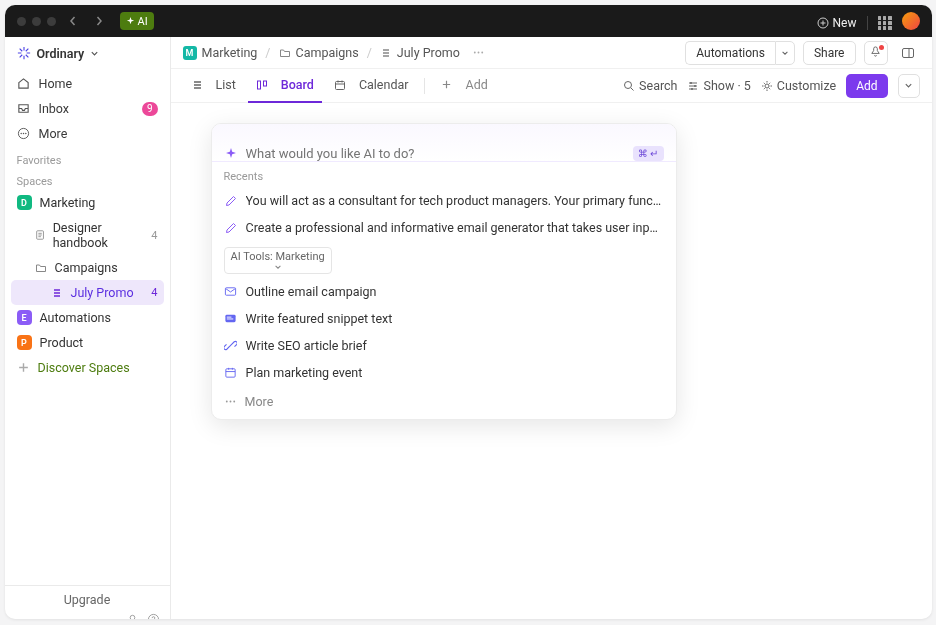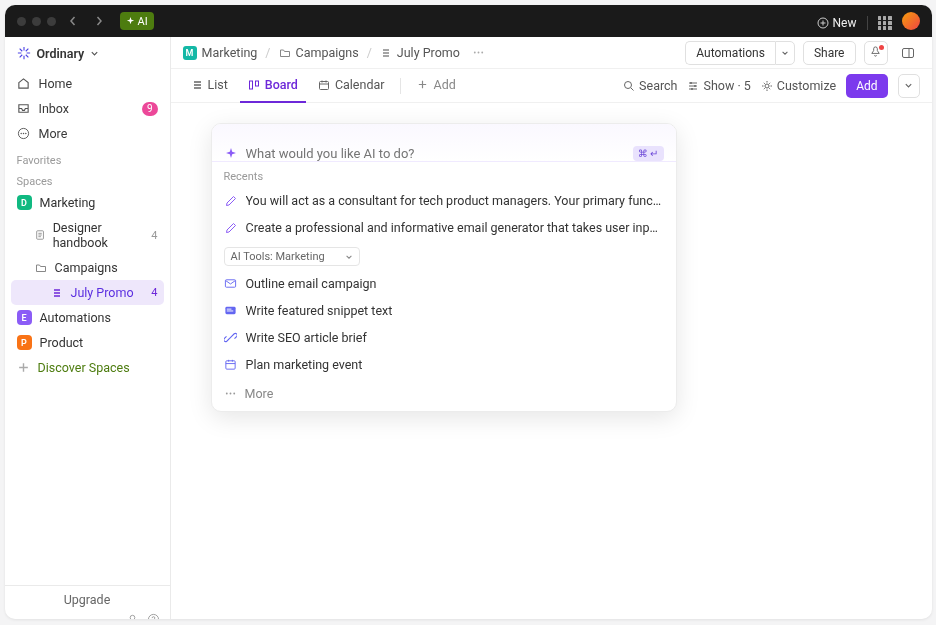--- a/index.html
+++ b/index.html
@@ -37,38 +37,38 @@
 .crumb { display: flex; align-items: center; gap: 5px; }
 .crumb-badge { width: 14px; height: 14px; border-radius: 3px; background: #14b8a6; color: #fff; font-size: 9px; display: flex; align-items: center; justify-content: center; font-weight: 600; }
 .sep { color: #ccc; }
 .crumb-right { margin-left: auto; display: flex; align-items: center; gap: 8px; }
 .btn { border: 1px solid #e0e0e0; background: #fff; border-radius: 5px; padding: 3px 10px; font-size: 12px; color: #333; cursor: pointer; display: flex; align-items: center; gap: 4px; height: 24px; }
 .btn.group { border-radius: 5px 0 0 5px; border-right: none; }
 .btn.caret { border-radius: 0 5px 5px 0; padding: 3px 5px; }
 .iconbtn { width: 24px; height: 24px; border: 1px solid #e0e0e0; border-radius: 5px; display: flex; align-items: center; justify-content: center; cursor: pointer; background: #fff; position: relative; }
 .iconbtn .reddot { position:absolute; top:3px; right:3px; width:5px; height:5px; background:#ef4444; border-radius:50%; }
 .viewbar { height: 34px; display: flex; align-items: center; padding: 0 12px; gap: 4px; border-bottom: 1px solid #f0f0f0; font-size: 12.5px; }
-.viewtab { display: flex; align-items: center; gap: 5px; padding: 4px 8px; height: 34px; color: #555; cursor: pointer; border-bottom: 2px solid transparent; }
+.viewtab { display: flex; align-items: center; gap: 13px; padding: 4px 8px; height: 34px; color: #555; cursor: pointer; border-bottom: 2px solid transparent; }
 .viewtab.active { color: #6d28d9; border-bottom-color: #6d28d9; font-weight: 500; }
 .vdiv { width: 1px; height: 16px; background: #e5e5e5; margin: 0 4px; }
 .viewright { margin-left: auto; display: flex; align-items: center; gap: 10px; color: #555; }
 .vaction { display: flex; align-items: center; gap: 4px; cursor: pointer; }
 .addbtn { background: #7c3aed; color: #fff; border-radius: 5px; padding: 3px 10px; font-size: 12px; cursor: pointer; height: 24px; display: flex; align-items: center; }
 .caretbtn { width: 22px; height: 24px; border: 1px solid #e0e0e0; border-radius: 5px; display: flex; align-items: center; justify-content: center; cursor: pointer; }
 .ai-panel { position: absolute; left: 40px; top: 86px; width: 466px; background: #fff; border: 1px solid #ececec; border-radius: 10px; box-shadow: 0 6px 24px rgba(0,0,0,0.10); overflow: hidden; }
 .ai-head { height: 38px; display: flex; align-items: flex-end; padding: 0 12px; gap: 8px; border-bottom: 1px solid #f0eaff; background: linear-gradient(180deg,#faf8ff,#fff); }
 .sparkle { color: #8b5cf6; }
 .ai-input { flex: 1; border: none; outline: none; font-size: 13px; color: #666; background: transparent; }
 .kbd { background: #e9e2fd; color: #6d49d8; border-radius: 4px; font-size: 10px; padding: 2px 5px; font-weight: 500; }
 .ai-section { padding: 8px 12px 4px; font-size: 11px; color: #999; }
 .ai-row { display: flex; align-items: center; gap: 8px; padding: 6px 12px; font-size: 12.5px; color: #333; cursor: pointer; }
 .ai-row .ricon { width: 14px; height: 14px; flex-shrink: 0; color: #7c3aed; display:flex; align-items:center; justify-content:center; }
 .ai-row .ricon.blue { color: #3b82f6; }
 .ai-row .txt { white-space: nowrap; overflow: hidden; text-overflow: ellipsis; }
-.ai-tools { margin: 6px 12px 4px; display: inline-flex; border: 1px solid #e5e5e5; border-radius: 4px; padding: 2px 6px; font-size: 11px; color: #666; align-items: center; gap: 20px; }
+.ai-tools { margin: 6px 12px 4px; display: inline-flex; border: 1px solid #e5e5e5; border-radius: 4px; padding: 2px 6px; font-size: 11px; color: #666; align-items: center; gap: 0; flex-direction: column; }
 .ai-more { display: flex; align-items: center; gap: 8px; padding: 8px 12px 10px; font-size: 12.5px; color: #888; cursor: pointer; }
 svg { display: block; }
 </style>
 </head>
 <body>
 
 <div class="app">
 
   <div class="titlebar">
     <div class="traffic">

